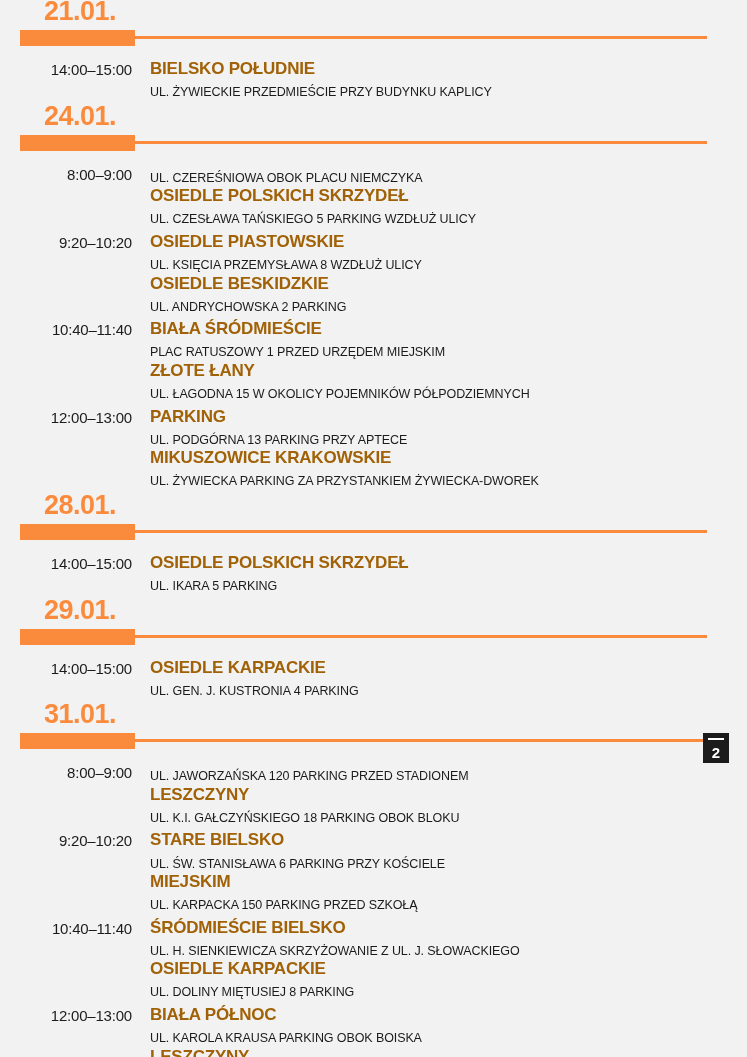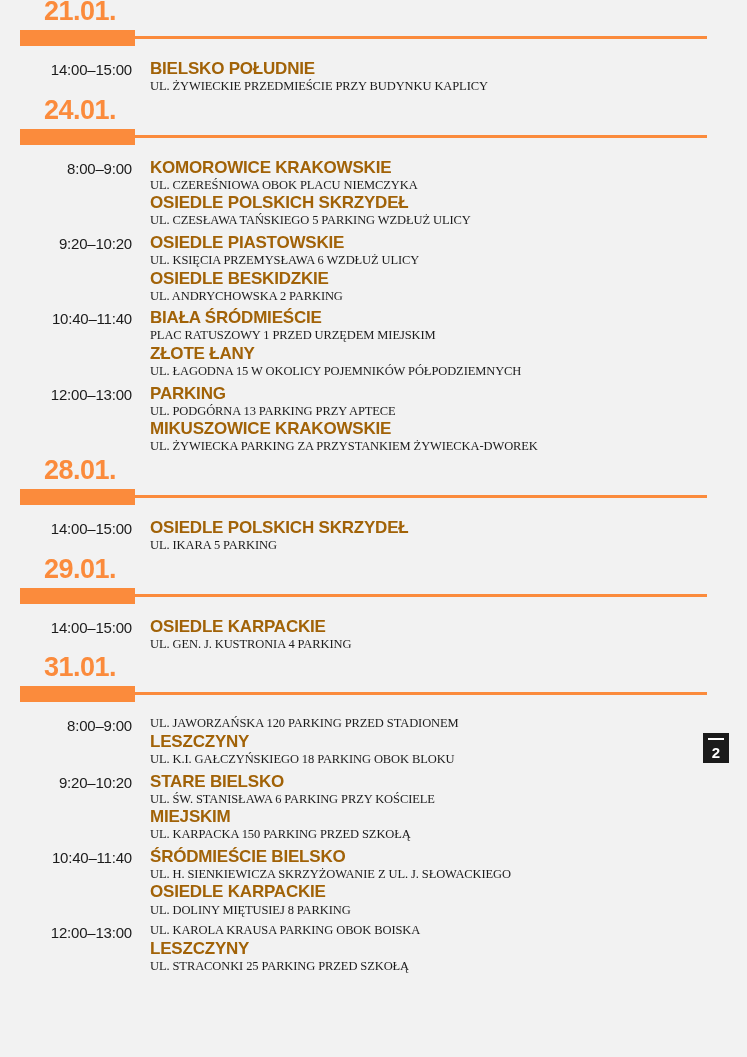--- a/index.html
+++ b/index.html
@@ -76,22 +76,21 @@
     font-weight: bold;
     color: #a16207;
     letter-spacing: -0.2px;
     line-height: 1.12;
   }
   .addr {
     font-size: 12.5px;
     color: #1b1b1b;
     letter-spacing: -0.1px;
     line-height: 1.25;
-    margin-top: 1px;
-    font-family: Liberation Serif, serif;
+    margin-top: 7px;
   }
 
   
   .row + .row { margin-top: -1px; }
 
   .section { margin-bottom: 2px; }
 
   
   .page-num {
     position: absolute;
@@ -144,32 +143,31 @@
     <div class="date-block">
       <div class="date-bar"></div>
       <div class="date-rule"></div>
       <div class="date-label">24.01.</div>
     </div>
     <div class="rows">
 
       <div class="row">
         <div class="time-col">8:00–9:00</div>
         <div class="info-col">
-          <div class="place">KOMOROWICE KRAKOWSKIE</div>
           <div class="addr">UL. CZEREŚNIOWA OBOK PLACU NIEMCZYKA</div>
           <div class="place">OSIEDLE POLSKICH SKRZYDEŁ</div>
           <div class="addr">UL. CZESŁAWA TAŃSKIEGO 5 PARKING WZDŁUŻ ULICY</div>
         </div>
       </div>
 
       <div class="row">
         <div class="time-col">9:20–10:20</div>
         <div class="info-col">
           <div class="place">OSIEDLE PIASTOWSKIE</div>
-          <div class="addr">UL. KSIĘCIA PRZEMYSŁAWA 6 WZDŁUŻ ULICY</div>
+          <div class="addr">UL. KSIĘCIA PRZEMYSŁAWA 8 WZDŁUŻ ULICY</div>
           <div class="place">OSIEDLE BESKIDZKIE</div>
           <div class="addr">UL. ANDRYCHOWSKA 2 PARKING</div>
         </div>
       </div>
 
       <div class="row">
         <div class="time-col">10:40–11:40</div>
         <div class="info-col">
           <div class="place">BIAŁA ŚRÓDMIEŚCIE</div>
           <div class="addr">PLAC RATUSZOWY 1 PRZED URZĘDEM MIEJSKIM</div>
@@ -258,20 +256,21 @@
           <div class="place">ŚRÓDMIEŚCIE BIELSKO</div>
           <div class="addr">UL. H. SIENKIEWICZA SKRZYŻOWANIE Z UL. J. SŁOWACKIEGO</div>
           <div class="place">OSIEDLE KARPACKIE</div>
           <div class="addr">UL. DOLINY MIĘTUSIEJ 8 PARKING</div>
         </div>
       </div>
 
       <div class="row">
         <div class="time-col">12:00–13:00</div>
         <div class="info-col">
+          <div class="place">BIAŁA PÓŁNOC</div>
           <div class="addr">UL. KAROLA KRAUSA PARKING OBOK BOISKA</div>
           <div class="place">LESZCZYNY</div>
           <div class="addr">UL. STRACONKI 25 PARKING PRZED SZKOŁĄ</div>
         </div>
       </div>
 
     </div>
   </div>
 
   <div class="page-num">2</div>

